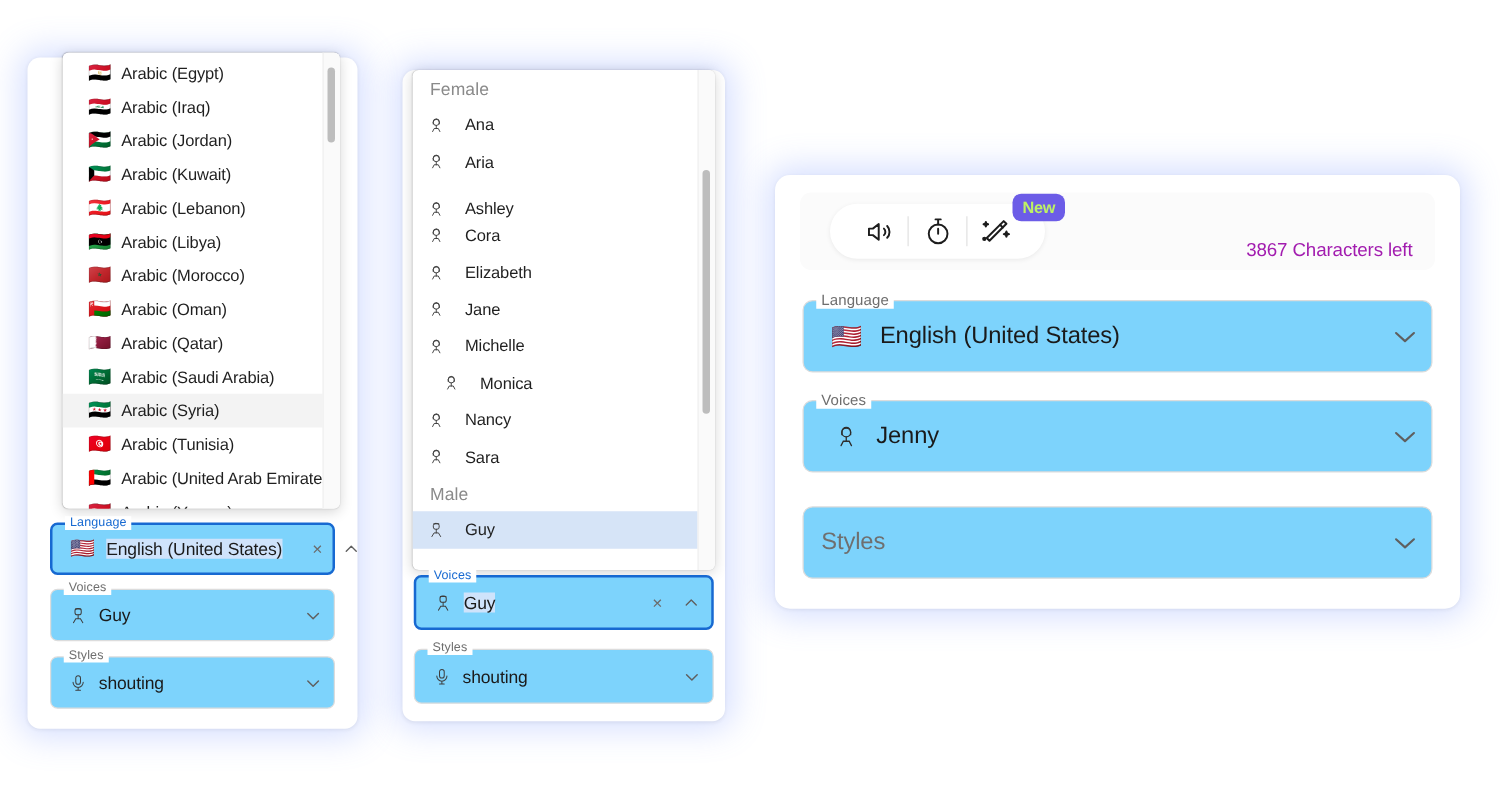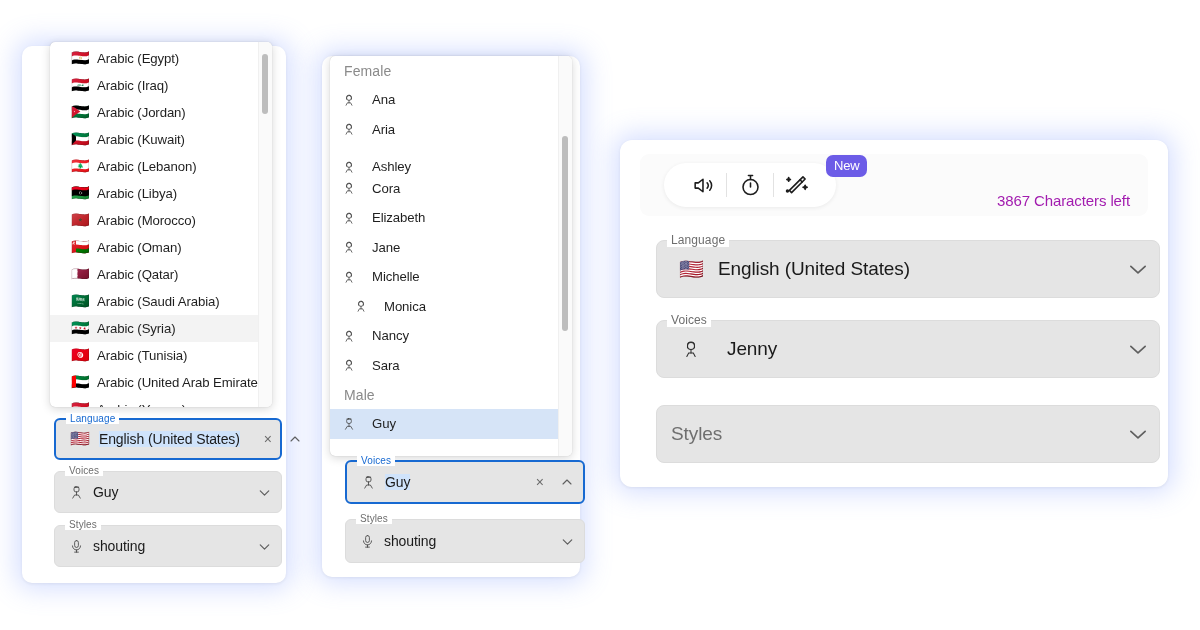--- a/index.html
+++ b/index.html
@@ -91,22 +91,21 @@
     height: 100%;
     background: #fafafa;
     border-left: 1px solid #f0f0f0;
   }
 
   
   .fld {
     position: absolute;
     border: 1px solid #dcdcdc;
     border-radius: 6px;
-    background: #e5e5e5;
-    margin-left: 14px;
+    background: #7dd3fc;
   }
   .fld.focus {
     border: 2px solid #1769d1;
   }
   .fld .lg {
     position: absolute;
     top: -7px;
     left: 10px;
     padding: 0 4px;
     background: #ffffff;
@@ -175,25 +174,25 @@
     justify-content: center;
     color: #1d1d1d;
   }
   .vdiv {
     width: 1px;
     height: 24px;
     background: #e2e2e2;
   }
   .newbadge {
     position: absolute;
-    left: 186px; top: 1px;
+    left: 170px; top: 1px;
     background: #6c5ce7;
-    color: #ffffff;
+    color: #bef264;
     font-size: 13px;
-    font-weight: normal;
+    font-weight: bold;
     border-radius: 7px;
     padding: 3px 8px 4px;
     letter-spacing: -0.2px;
   }
   .charcount {
     position: absolute;
     right: 18px;
     top: 38px;
     font-size: 15px;
     color: #a21caf;
@@ -530,21 +529,21 @@
         <span class="act">
           <svg width="26" height="26" viewBox="0 0 20 20" fill="none">
               <path d="M4.5 8L10 13L15.5 8" stroke="#5f5f5f" stroke-width="1.3" stroke-linecap="round" stroke-linejoin="round"></path>
             </svg>
         </span>
       </div>
     </div>
 
     <div class="fld" style="left:22px; top:180px; width:504px; height:58px; border-radius:8px;">
       <span class="lg" style="font-size:12px; top:-8px;">Voices</span>
-      <div class="body" style="padding-left:24px; gap:26px;">
+      <div class="body" style="padding-left:24px; gap:14px;">
         <span class="act">
           <svg width="20" height="20" viewBox="0 0 24 24" fill="none" stroke="#2d2d2d" stroke-width="1.25" stroke-linecap="round">
               <path d="M7.8 10.5V7.8a4.2 4.2 0 018.4 0v2.7"></path>
               <rect x="7.8" y="4.2" width="8.4" height="8.4" rx="4.2"></rect>
               <path d="M12 12.6v4.4M7 21l2.2-4.2h5.6L17 21"></path>
             </svg>
         </span>
         <span class="val" style="font-size:19px;">Jenny</span>
         <span class="spacer"></span>
         <span class="act">

